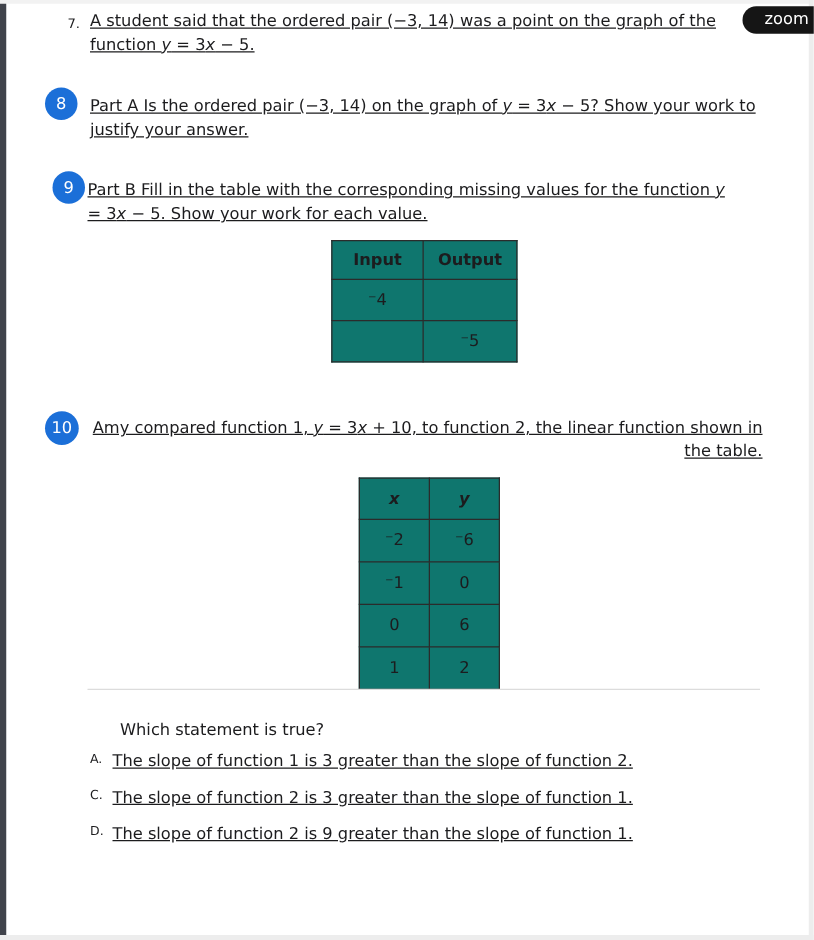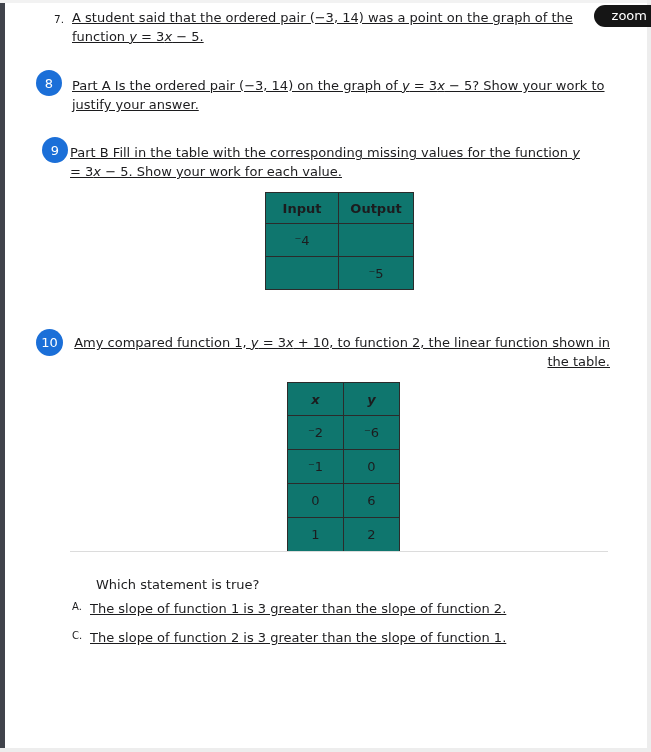--- a/index.html
+++ b/index.html
@@ -130,14 +130,17 @@
 
   <p class="stem">Which statement is true?</p>
 
   <div class="choices">
     <div class="choice">
       <span class="clabel">A.</span><span class="ctext">The slope of function 1 is 3 greater than the slope of function 2.</span>
     </div>
     <div class="choice">
       <span class="clabel">C.</span><span class="ctext">The slope of function 2 is 3 greater than the slope of function 1.</span>
     </div>
+    <div class="choice">
+      <span class="clabel">D.</span><span class="ctext">The slope of function 2 is 9 greater than the slope of function 1.</span>
+    </div>
   </div>
 </div>
 
 </body></html>

